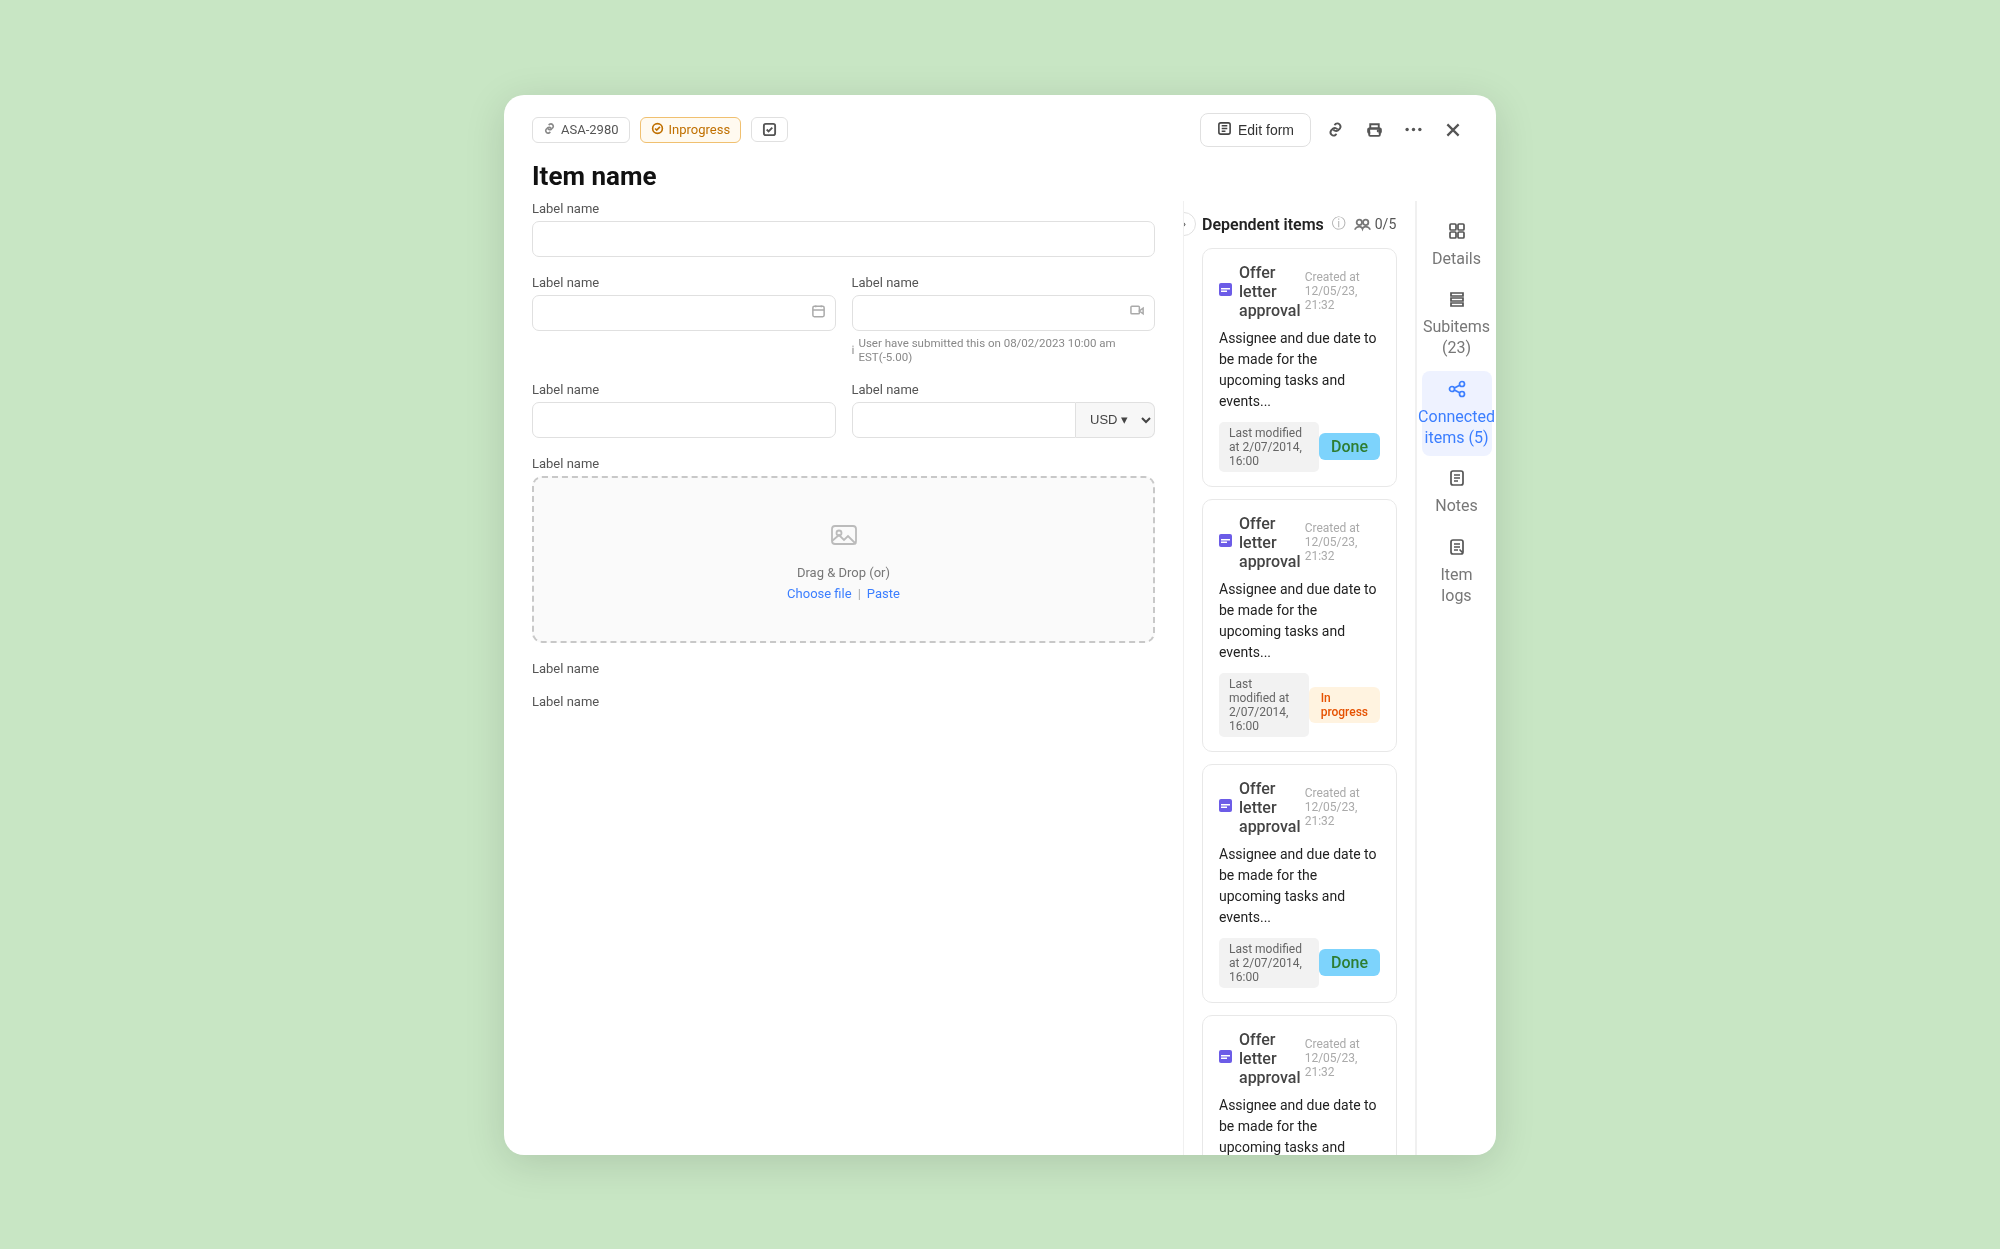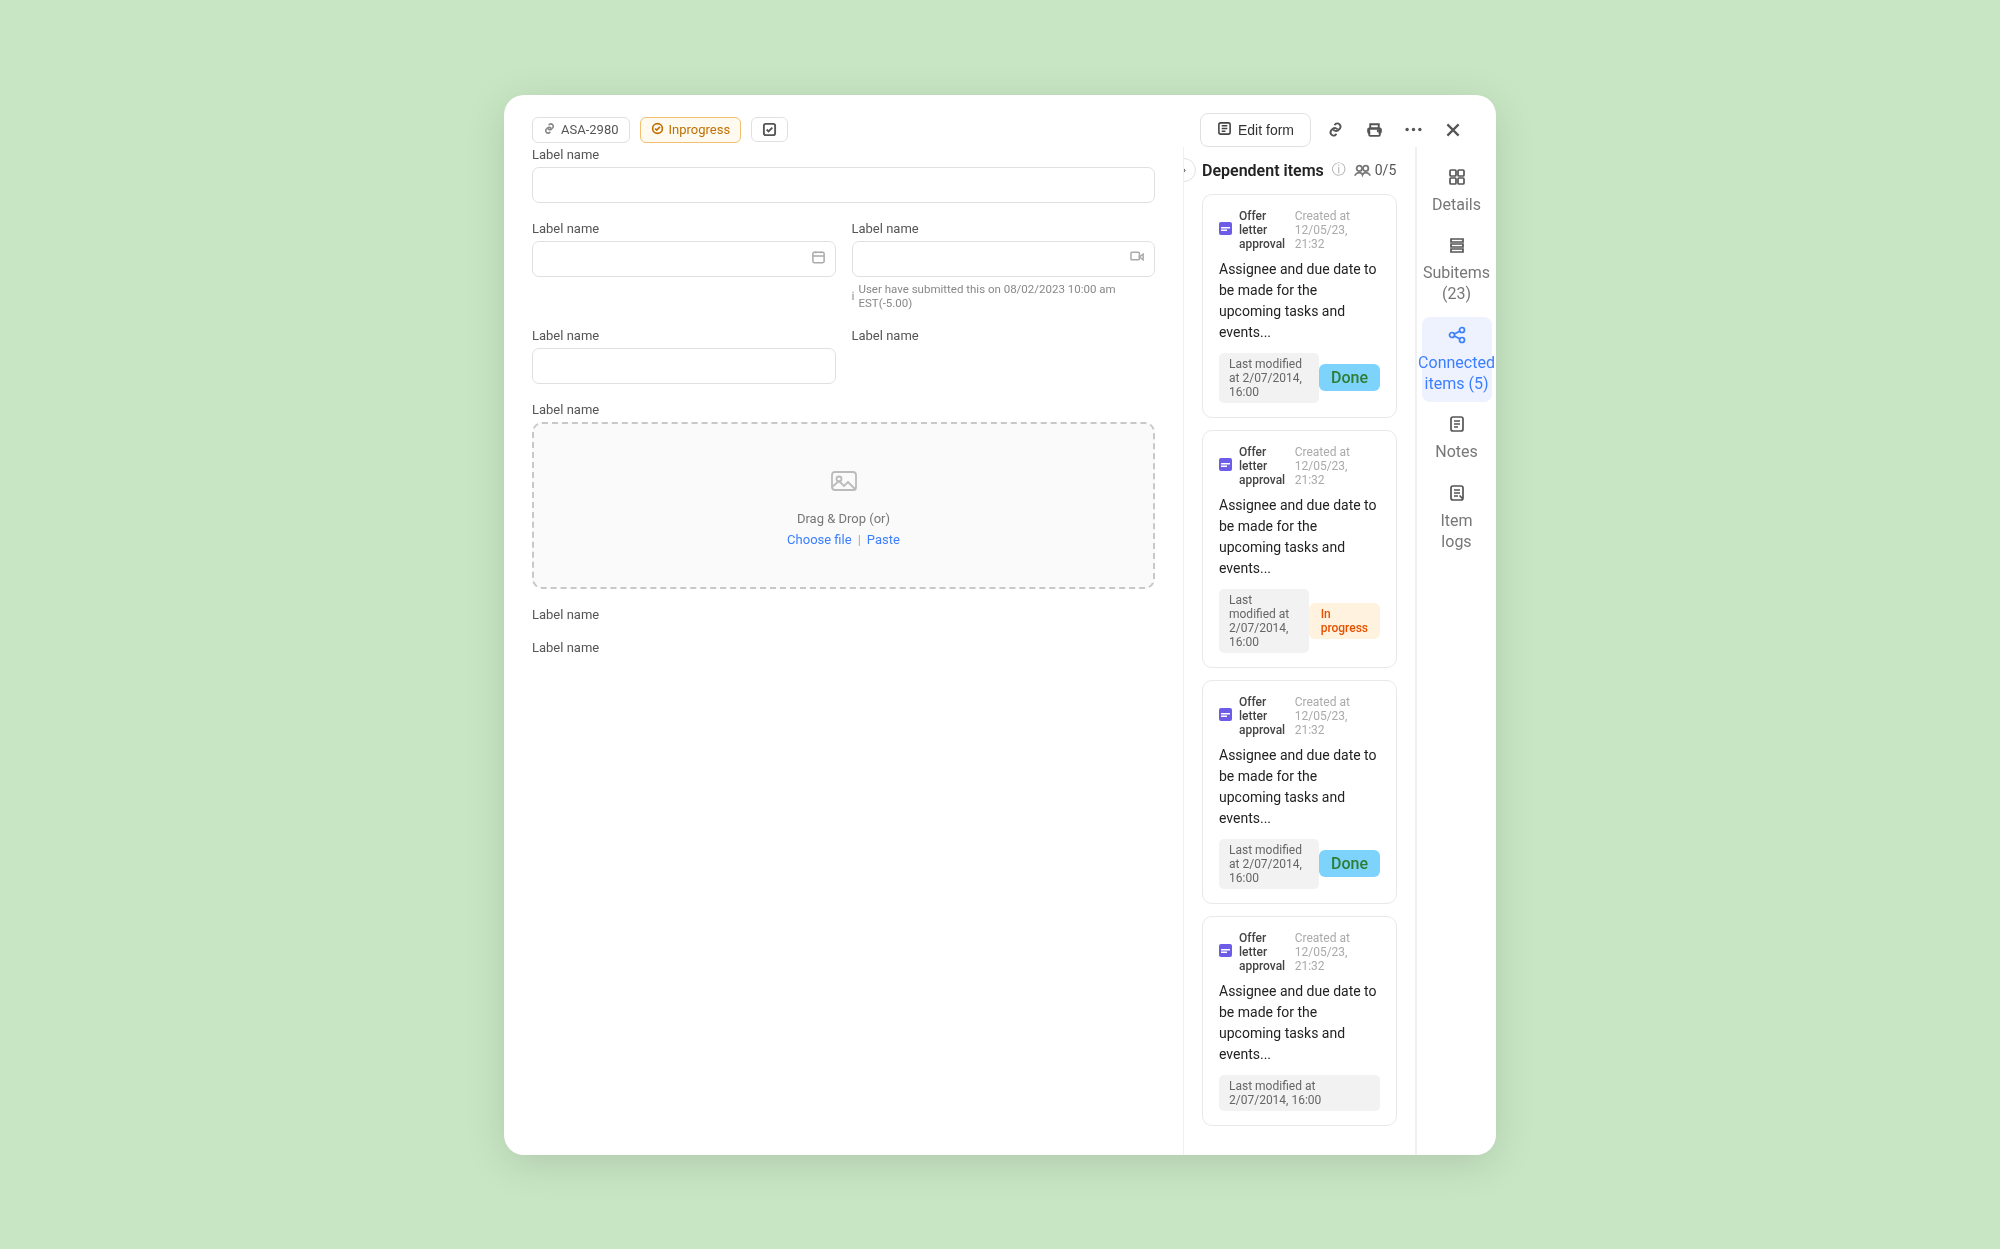--- a/index.html
+++ b/index.html
@@ -162,21 +162,21 @@
     .item-card {
       border: 1px solid #e8e8e8; border-radius: 10px;
       padding: 14px 16px; margin-bottom: 12px; background: #fff;
     }
     .item-card-header {
       display: flex; align-items: center; justify-content: space-between;
       margin-bottom: 8px;
     }
     .item-card-left { display: flex; align-items: center; gap: 7px; }
     .item-card-icon { color: #6c5ce7; font-size: 14px; }
-    .item-card-name { font-size: 12px; color: #444; font-weight: 500; }
+    .item-card-name { font-size: 16px; color: #444; font-weight: 500; }
     .item-card-created { font-size: 12px; color: #aaa; }
     .item-card-body { font-size: 14px; color: #222; margin-bottom: 10px; line-height: 1.5; }
     .item-card-footer { display: flex; align-items: center; justify-content: space-between; }
     .item-card-date {
       background: #f2f2f2; border-radius: 5px;
       padding: 4px 10px; font-size: 12px; color: #666;
     }
     .badge-done {
       background: #7dd3fc; color: #2e7d32; border-radius: 6px;
       padding: 4px 12px; font-size: 16px; font-weight: 500;
@@ -271,20 +271,21 @@
           <circle cx="17.5" cy="2.5" r="2" fill="#555"></circle>
         </svg>
       </button>
       <button class="close-btn">
         <svg width="18" height="18" viewBox="0 0 16 16" fill="none" stroke="#555" stroke-width="2">
           <path d="M3 3l10 10M13 3L3 13"></path>
         </svg>
       </button>
     </div>
 
+    <div class="item-title">Item name</div>
 
     <div class="modal-body">
 
       <div class="form-panel">
 
         <div class="form-group">
           <label class="form-label">Label name</label>
           <input class="form-input" type="text" style="">
         </div>
 
@@ -320,20 +321,28 @@
           </div>
         </div>
 
         <div class="form-row">
           <div class="form-group">
             <label class="form-label">Label name</label>
             <input class="form-input" type="text" style="">
           </div>
           <div class="form-group">
             <label class="form-label">Label name</label>
+            <div class="currency-input">
+              <input class="form-input" type="text" style="">
+              <select class="currency-select">
+                <option>USD ▾</option>
+                <option>EUR ▾</option>
+                <option>GBP ▾</option>
+              </select>
+            </div>
           </div>
         </div>
 
         <div class="form-group">
           <label class="form-label">Label name</label>
           <div class="upload-area">
             <div class="upload-icon">
               <svg width="32" height="32" viewBox="0 0 32 32" fill="none" stroke="#bbb" stroke-width="1.8">
                 <rect x="4" y="8" width="24" height="18" rx="3"></rect>
                 <circle cx="11" cy="15" r="2.5"></circle>

